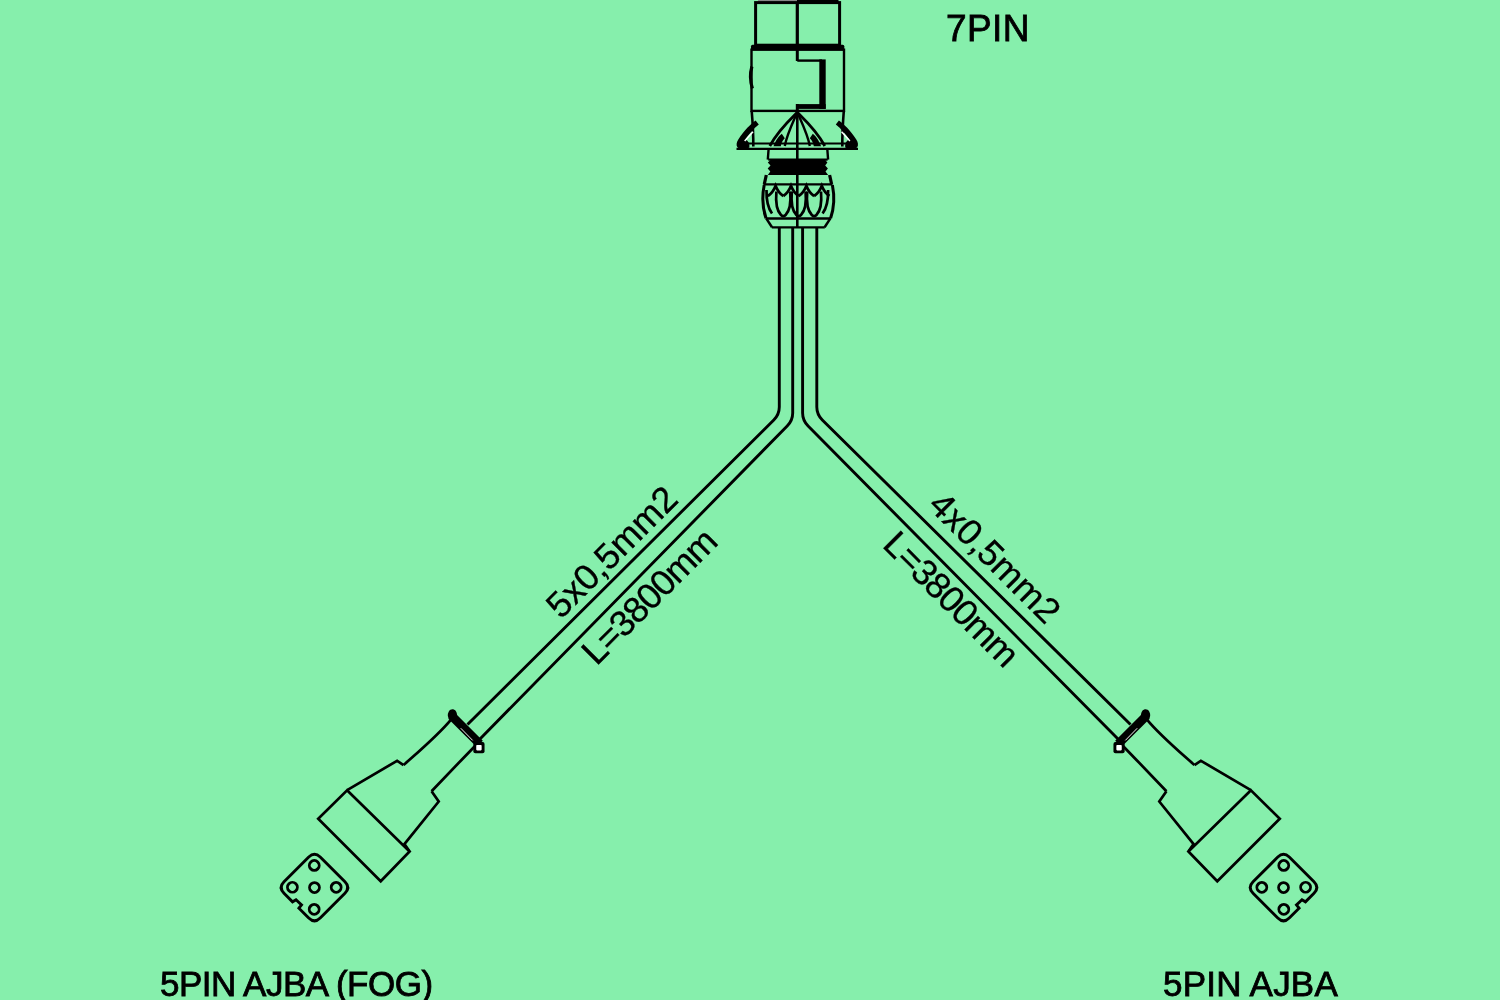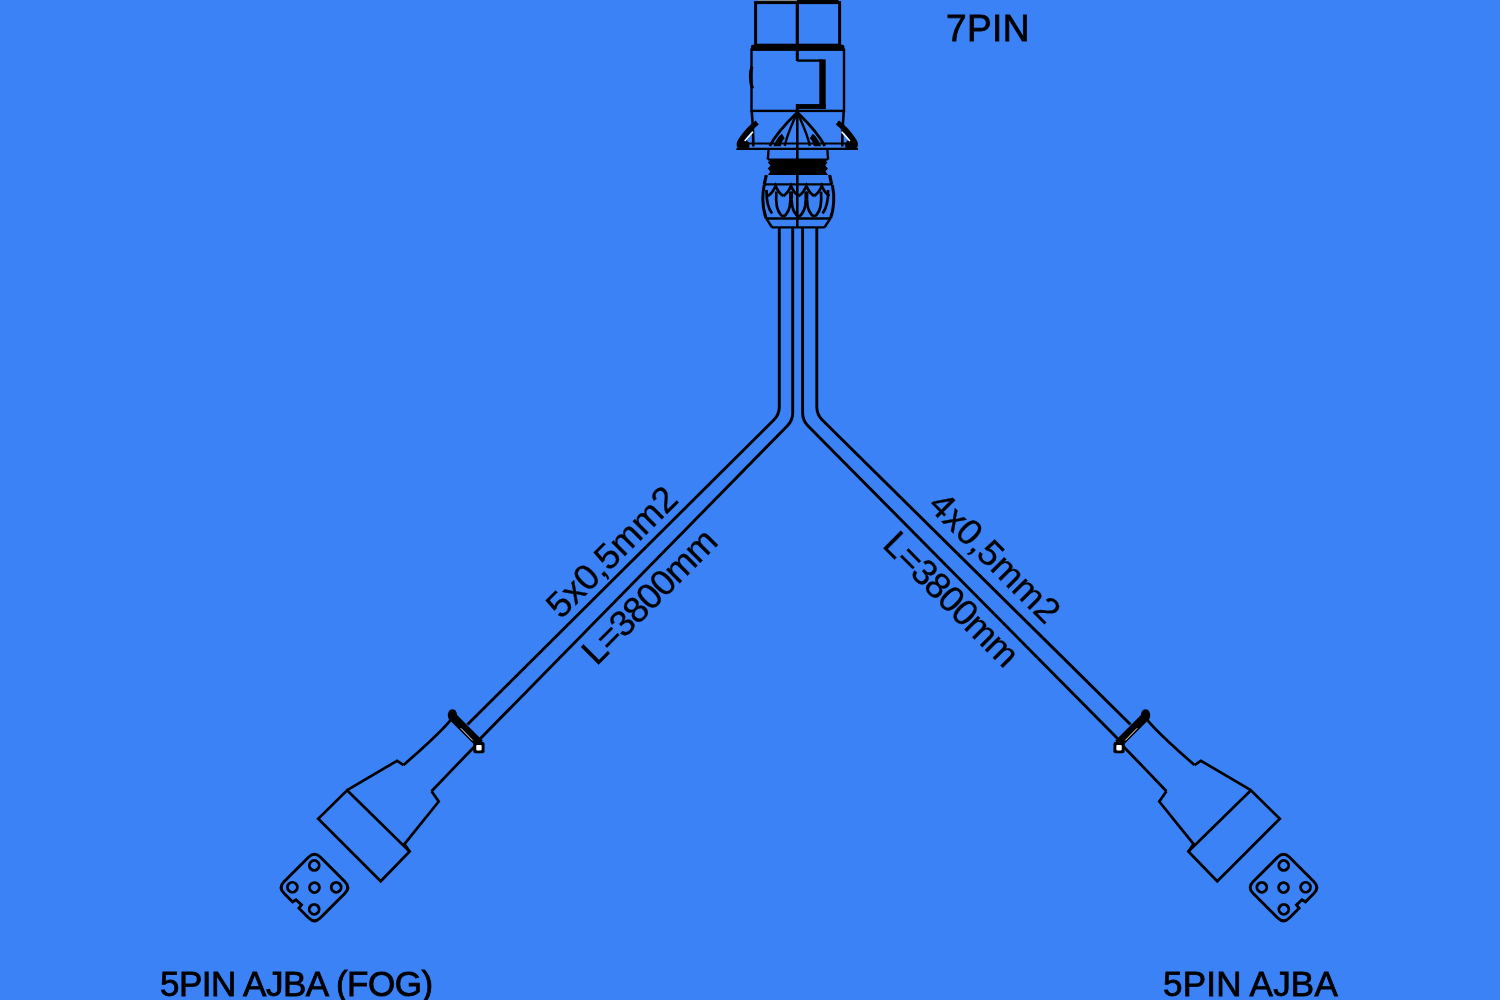--- a/index.html
+++ b/index.html
@@ -1,16 +1,16 @@
 <!DOCTYPE html>
 <html><head>
 <meta charset="utf-8">
 <style>
   html,body{margin:0;padding:0;background:#fff;}
-  .wrap{width:1500px;height:1000px;position:relative;overflow:hidden;background:#3b82f6;}
+  .wrap{width:1500px;height:1000px;position:relative;overflow:hidden;background:#86efac;}
   text{font-family:"Liberation Sans",sans-serif;fill:#000;}
 </style>
 </head>
 <body>
 <div class="wrap">
 <svg width="1500" height="1000" viewBox="0 0 1500 1000">
 
   <g stroke="#000" fill="none" stroke-linecap="butt">
 
     <rect x="797" y="0" width="41.5" height="3.2" fill="#000" stroke="none"></rect>

